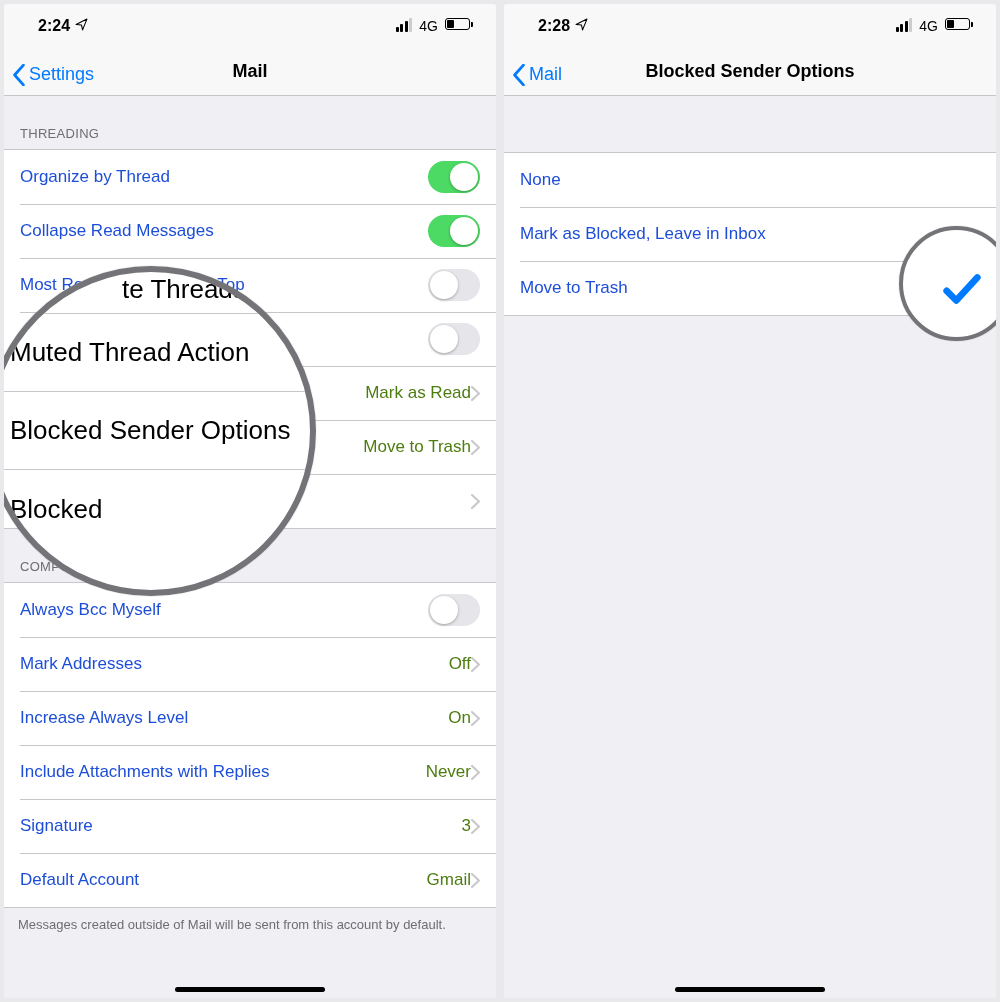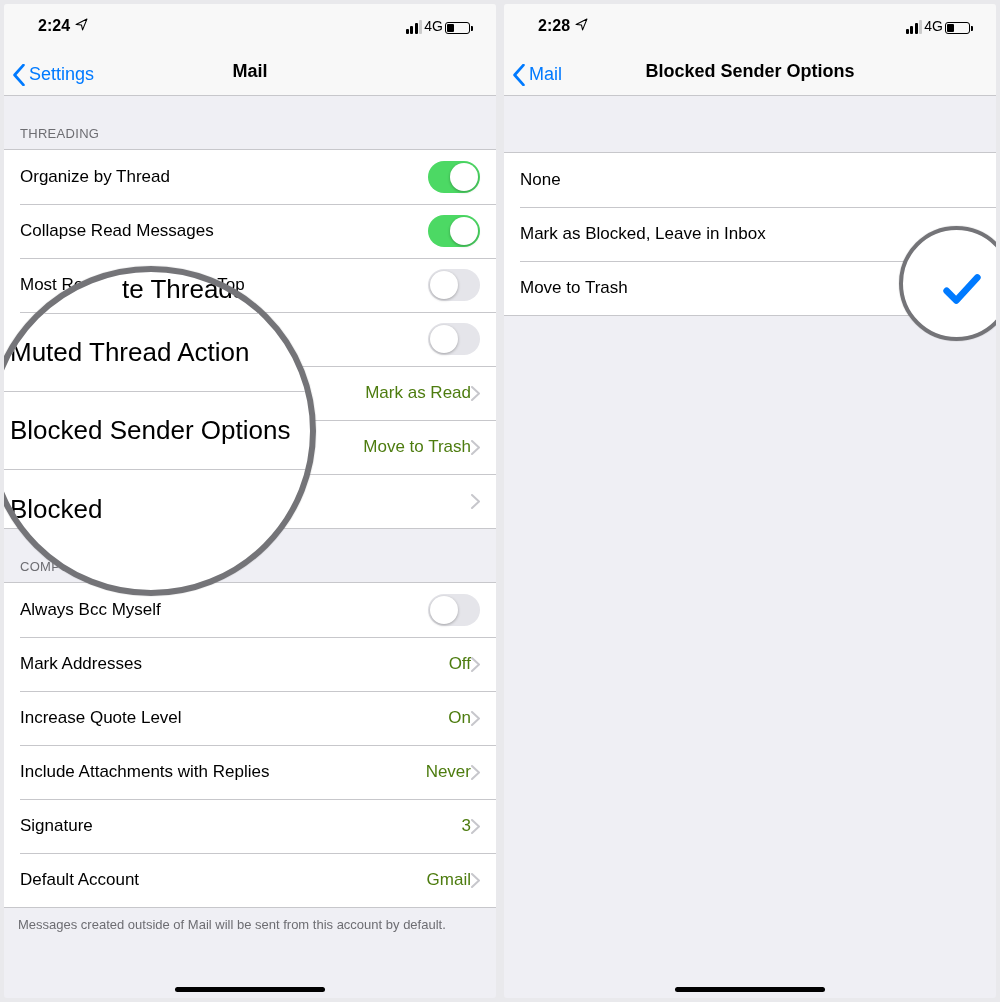--- a/index.html
+++ b/index.html
@@ -24,21 +24,21 @@
   .status-bar {
     height: 44px;
     display: flex;
     align-items: center;
     justify-content: space-between;
     padding: 0 26px 0 34px;
     background: #f8f8f8;
     font-weight: 600;
   }
   .status-left { display: flex; align-items: center; gap: 5px; font-size: 16px; }
-  .status-right { display: flex; align-items: flex-end; font-size: 14px; }
+  .status-right { display: flex; align-items: flex-start; gap: 5px; font-size: 14px; }
   .location-icon svg { width: 13px; height: 13px; }
   .signal-bars { display: flex; align-items: flex-end; gap: 1.5px; }
   .signal-bars span { width: 3px; background: #000; border-radius: 1px; }
   .signal-bars span:nth-child(1){height:5px}
   .signal-bars span:nth-child(2){height:8px}
   .signal-bars span:nth-child(3){height:11px}
   .signal-bars span:nth-child(4){height:14px;background:#ccc}
   .net-label{font-size:14px;font-weight:500;margin:0 2px}
   .battery {
     width: 25px; height: 12px; border: 1px solid #000; border-radius: 3px;
@@ -80,21 +80,21 @@
   .cell {
     min-height: 54px;
     display: flex; align-items: center;
     padding: 0 16px;
     font-size: 17px;
     position: relative;
   }
   .cell + .cell::before{
     content:"";position:absolute;top:0;left:16px;right:0;height:1px;background:#c7c7cb;
   }
-  .cell .label{flex:1;color:#000000}
+  .cell .label{flex:1;color:#1d4ed8}
   .cell .value{color:#4d7c0f;margin-right:0}
   .cell .chevron svg{width:9px;height:15px;display:block}
   .cell .checkmark svg{width:20px;height:20px;display:block}
 
   
   .switch{
     width:52px;height:32px;border-radius:16px;position:relative;
     background:#e5e5ea;
   }
   .switch.on{background:#4cd964}
@@ -237,21 +237,21 @@
       <div class="cell">
         <span class="label">Mark Addresses</span>
         <span class="value">Off</span>
         <span class="chevron">
             <svg viewBox="0 0 9 15">
               <polyline points="1,1 8,7.5 1,14" fill="none" stroke="#c7c7cc" stroke-width="2" stroke-linecap="round" stroke-linejoin="round"></polyline>
             </svg>
           </span>
       </div>
       <div class="cell">
-        <span class="label">Increase Quote Level</span>
+        <span class="label">Increase Always Level</span>
         <span class="value">On</span>
         <span class="chevron">
             <svg viewBox="0 0 9 15">
               <polyline points="1,1 8,7.5 1,14" fill="none" stroke="#c7c7cc" stroke-width="2" stroke-linecap="round" stroke-linejoin="round"></polyline>
             </svg>
           </span>
       </div>
       <div class="cell">
         <span class="label">Include Attachments with Replies</span>
         <span class="value">Never</span>

